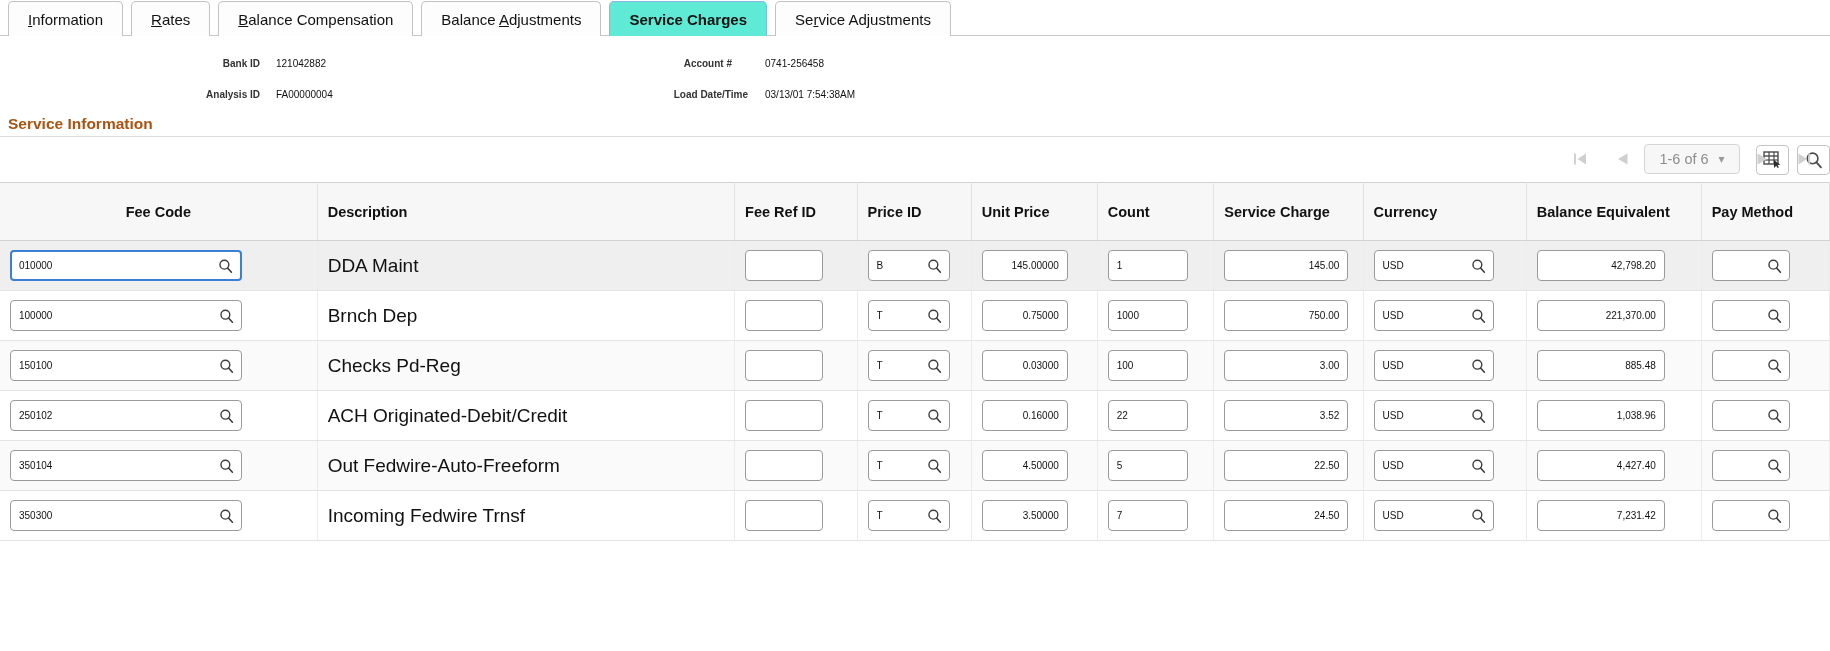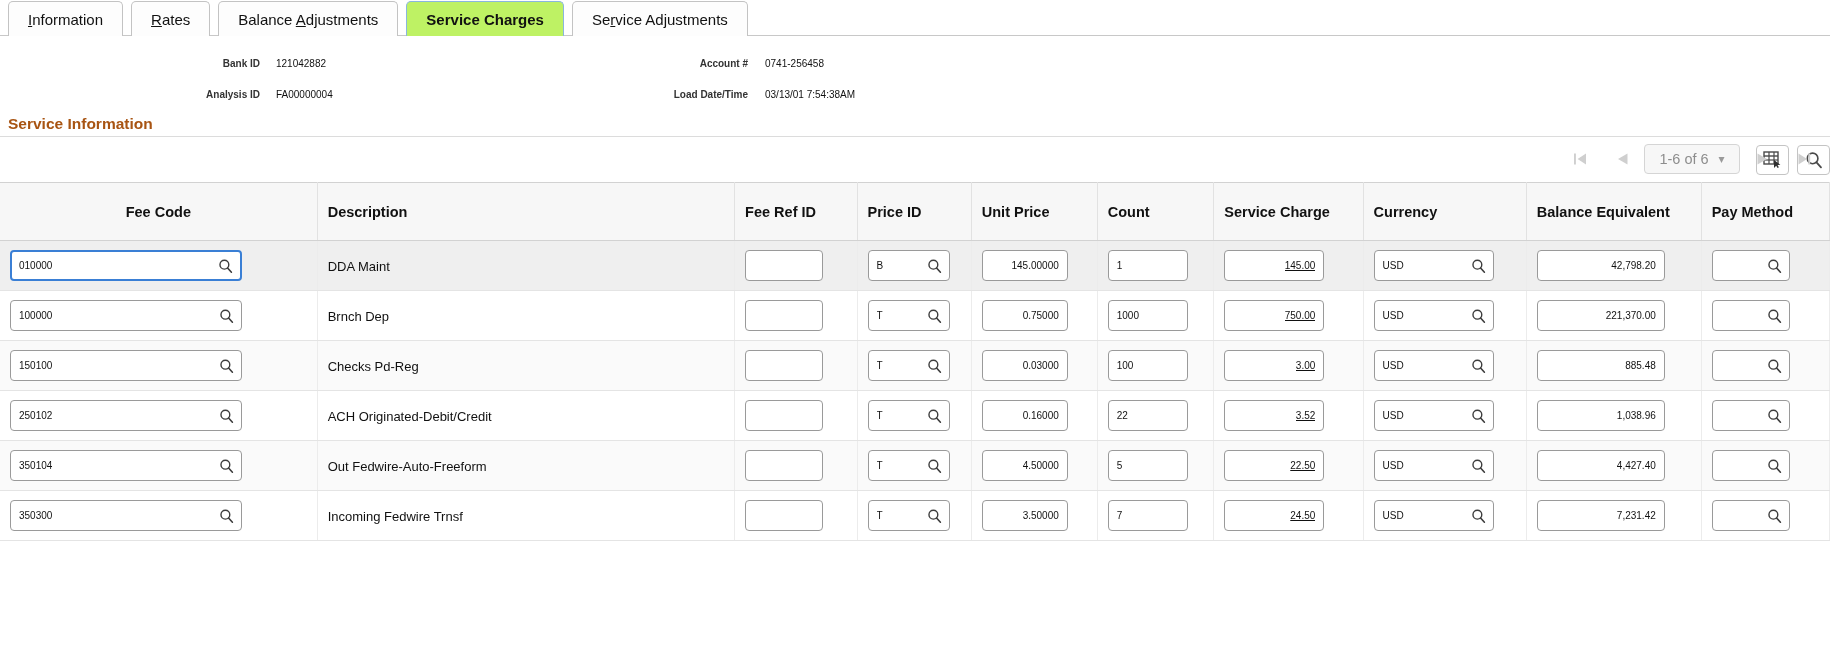--- a/index.html
+++ b/index.html
@@ -40,21 +40,21 @@
     border-bottom: none;
     border-radius: 5px 5px 0 0;
     background: #fdfdfd;
     font-size: 15px;
     color: #111111;
     white-space: nowrap;
     cursor: pointer;
   }
   .tab .acc { text-decoration: underline; }
   .tab.active {
-    background: #bef264;
+    background: #5eead4;
     border-color: #8ab6de;
     font-weight: bold;
   }
 
   
   .headerfields {
     position: relative;
     height: 78px;
     font-size: 10px;
     color: #222222;
@@ -64,21 +64,21 @@
     text-align: right;
     font-weight: bold;
     color: #333333;
   }
   .hf-value { position: absolute; color: #111111; }
 
   .l-bank   { left: 60px;  top: 22px; width: 200px; }
   .v-bank   { left: 276px; top: 22px; }
   .l-anl    { left: 60px;  top: 53px; width: 200px; }
   .v-anl    { left: 276px; top: 53px; }
-  .l-acct   { left: 520px; top: 22px; width: 228px; }
+  .l-acct   { left: 504px; top: 22px; width: 228px; }
   .v-acct   { left: 765px; top: 22px; }
   .l-load   { left: 520px; top: 53px; width: 228px; }
   .v-load   { left: 765px; top: 53px; }
 
   
   .section-title {
     padding-left: 8px;
     font-size: 15.5px;
     font-weight: bold;
     color: #a85412;
@@ -163,21 +163,21 @@
   table.grid td {
     border-bottom: 1px solid #e4e4e4;
     border-right: 1px solid #ececec;
     height: 50px;
     padding: 0 10px;
     vertical-align: middle;
     background: #ffffff;
   }
   table.grid tr.alt td { background: #efefef; }
   table.grid tr.alt2 td { background: #fafafa; }
-  .desc-cell { font-size: 13px; color: #111111; }
+  .desc-cell { font-size: 19px; color: #111111; }
 
   
   .fld {
     position: relative;
     height: 31px;
     border: 1px solid #9a9a9a;
     border-radius: 4px;
     background: #ffffff;
     display: flex;
     align-items: center;
@@ -197,34 +197,37 @@
     cursor: pointer;
   }
   .fld.has-lens .txt { padding-right: 22px; }
 
   
   .w-feecode { width: 232px; }
   .w-feeref  { width: 78px; }
   .w-priceid { width: 82px; }
   .w-unit    { width: 86px; }
   .w-count   { width: 80px; }
-  .w-svc     { width: 100px; text-decoration: underline; }
+  .w-svc     { width: 124px; }
   .w-curr    { width: 120px; }
   .w-bal     { width: 128px; }
   .w-pay     { width: 78px; }
 </style>
 </head>
 <body>
 
 <div class="tabstrip" id="tabstrip">
     <div class="tab">
       <span><span class="acc">I</span>nformation</span>
     </div>
     <div class="tab">
       <span><span class="acc">R</span>ates</span>
+    </div>
+    <div class="tab">
+      <span><span class="acc">B</span>alance Compensation</span>
     </div>
     <div class="tab">
       <span>Balance <span class="acc">A</span>djustments</span>
     </div>
     <div class="tab active">
       <span>Service Charges</span>
     </div>
     <div class="tab">
       <span>Se<span class="acc">r</span>vice Adjustments</span>
     </div>

